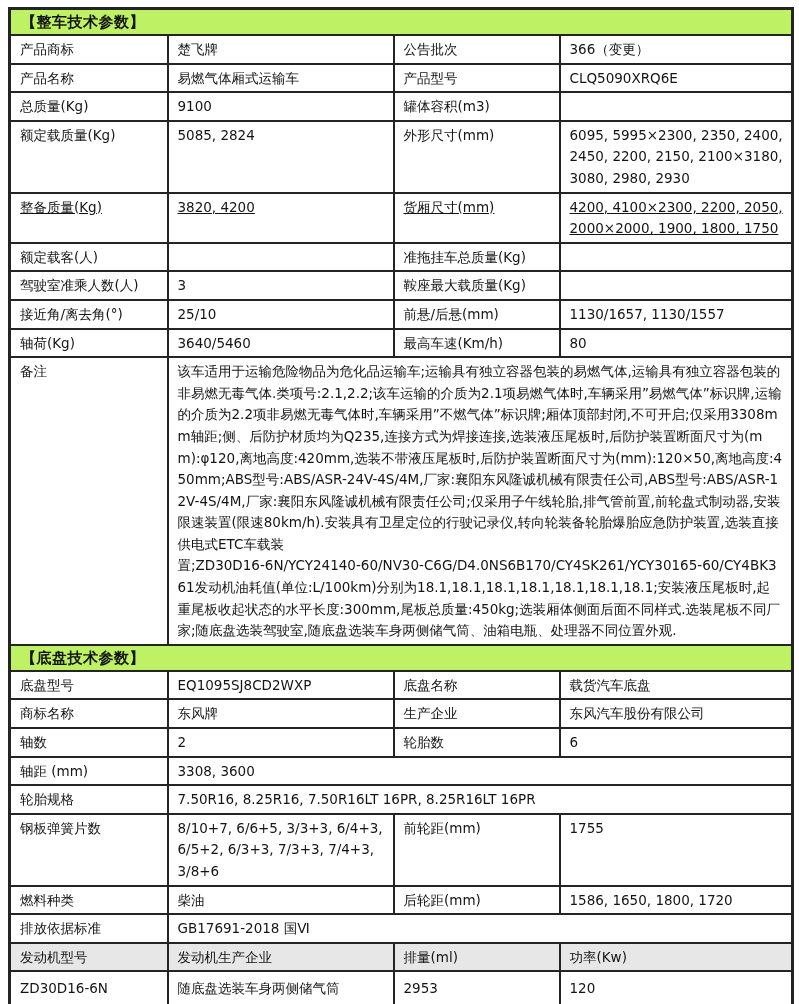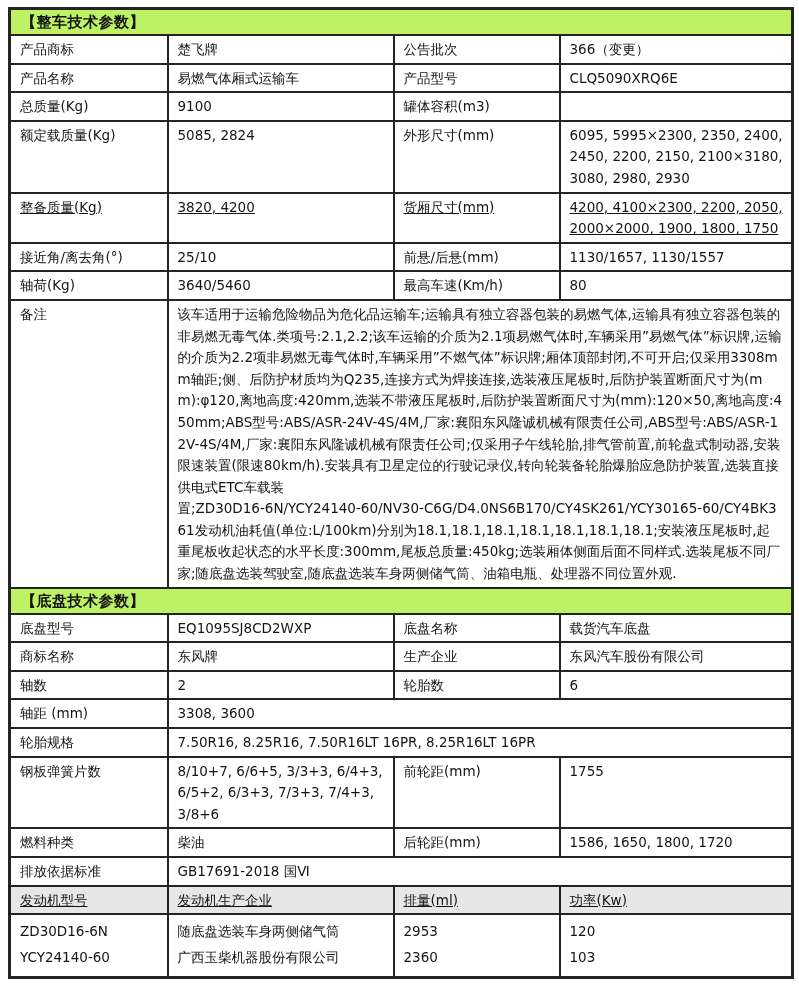--- a/index.html
+++ b/index.html
@@ -43,21 +43,20 @@
   tr.h56 { height: 56px; }
   tr.h72 { height: 67px; }
   td.remark-text {
     line-height: 25px;
     white-space: pre-wrap;
     margin-top: 17px;
   }
   tr.engine-head td {
     background: #e7e7e7;
     height: 20px;
-    text-decoration: underline;
   }
   tr.engine-body td { height: 56px; }
   .eline { line-height: 26px; }
 </style>
 </head>
 <body>
 
 <div class="doc">
   <table class="spec">
     <colgroup>
@@ -96,20 +95,32 @@
       <td>外形尺寸(mm)</td>
       <td>6095, 5995×2300, 2350, 2400, 2450, 2200, 2150, 2100×3180, 3080, 2980, 2930</td>
     </tr>
     <tr class="h50">
       <td>整备质量(Kg)</td>
       <td>3820, 4200</td>
       <td>货厢尺寸(mm)</td>
       <td>4200, 4100×2300, 2200, 2050, 2000×2000, 1900, 1800, 1750</td>
     </tr>
     <tr class="h28">
+      <td>额定载客(人)</td>
+      <td></td>
+      <td>准拖挂车总质量(Kg)</td>
+      <td></td>
+    </tr>
+    <tr class="h28">
+      <td>驾驶室准乘人数(人)</td>
+      <td>3</td>
+      <td>鞍座最大载质量(Kg)</td>
+      <td></td>
+    </tr>
+    <tr class="h28">
       <td>接近角/离去角(°)</td>
       <td>25/10</td>
       <td>前悬/后悬(mm)</td>
       <td>1130/1657, 1130/1557</td>
     </tr>
     <tr class="h28">
       <td>轴荷(Kg)</td>
       <td>3640/5460</td>
       <td>最高车速(Km/h)</td>
       <td>80</td>

